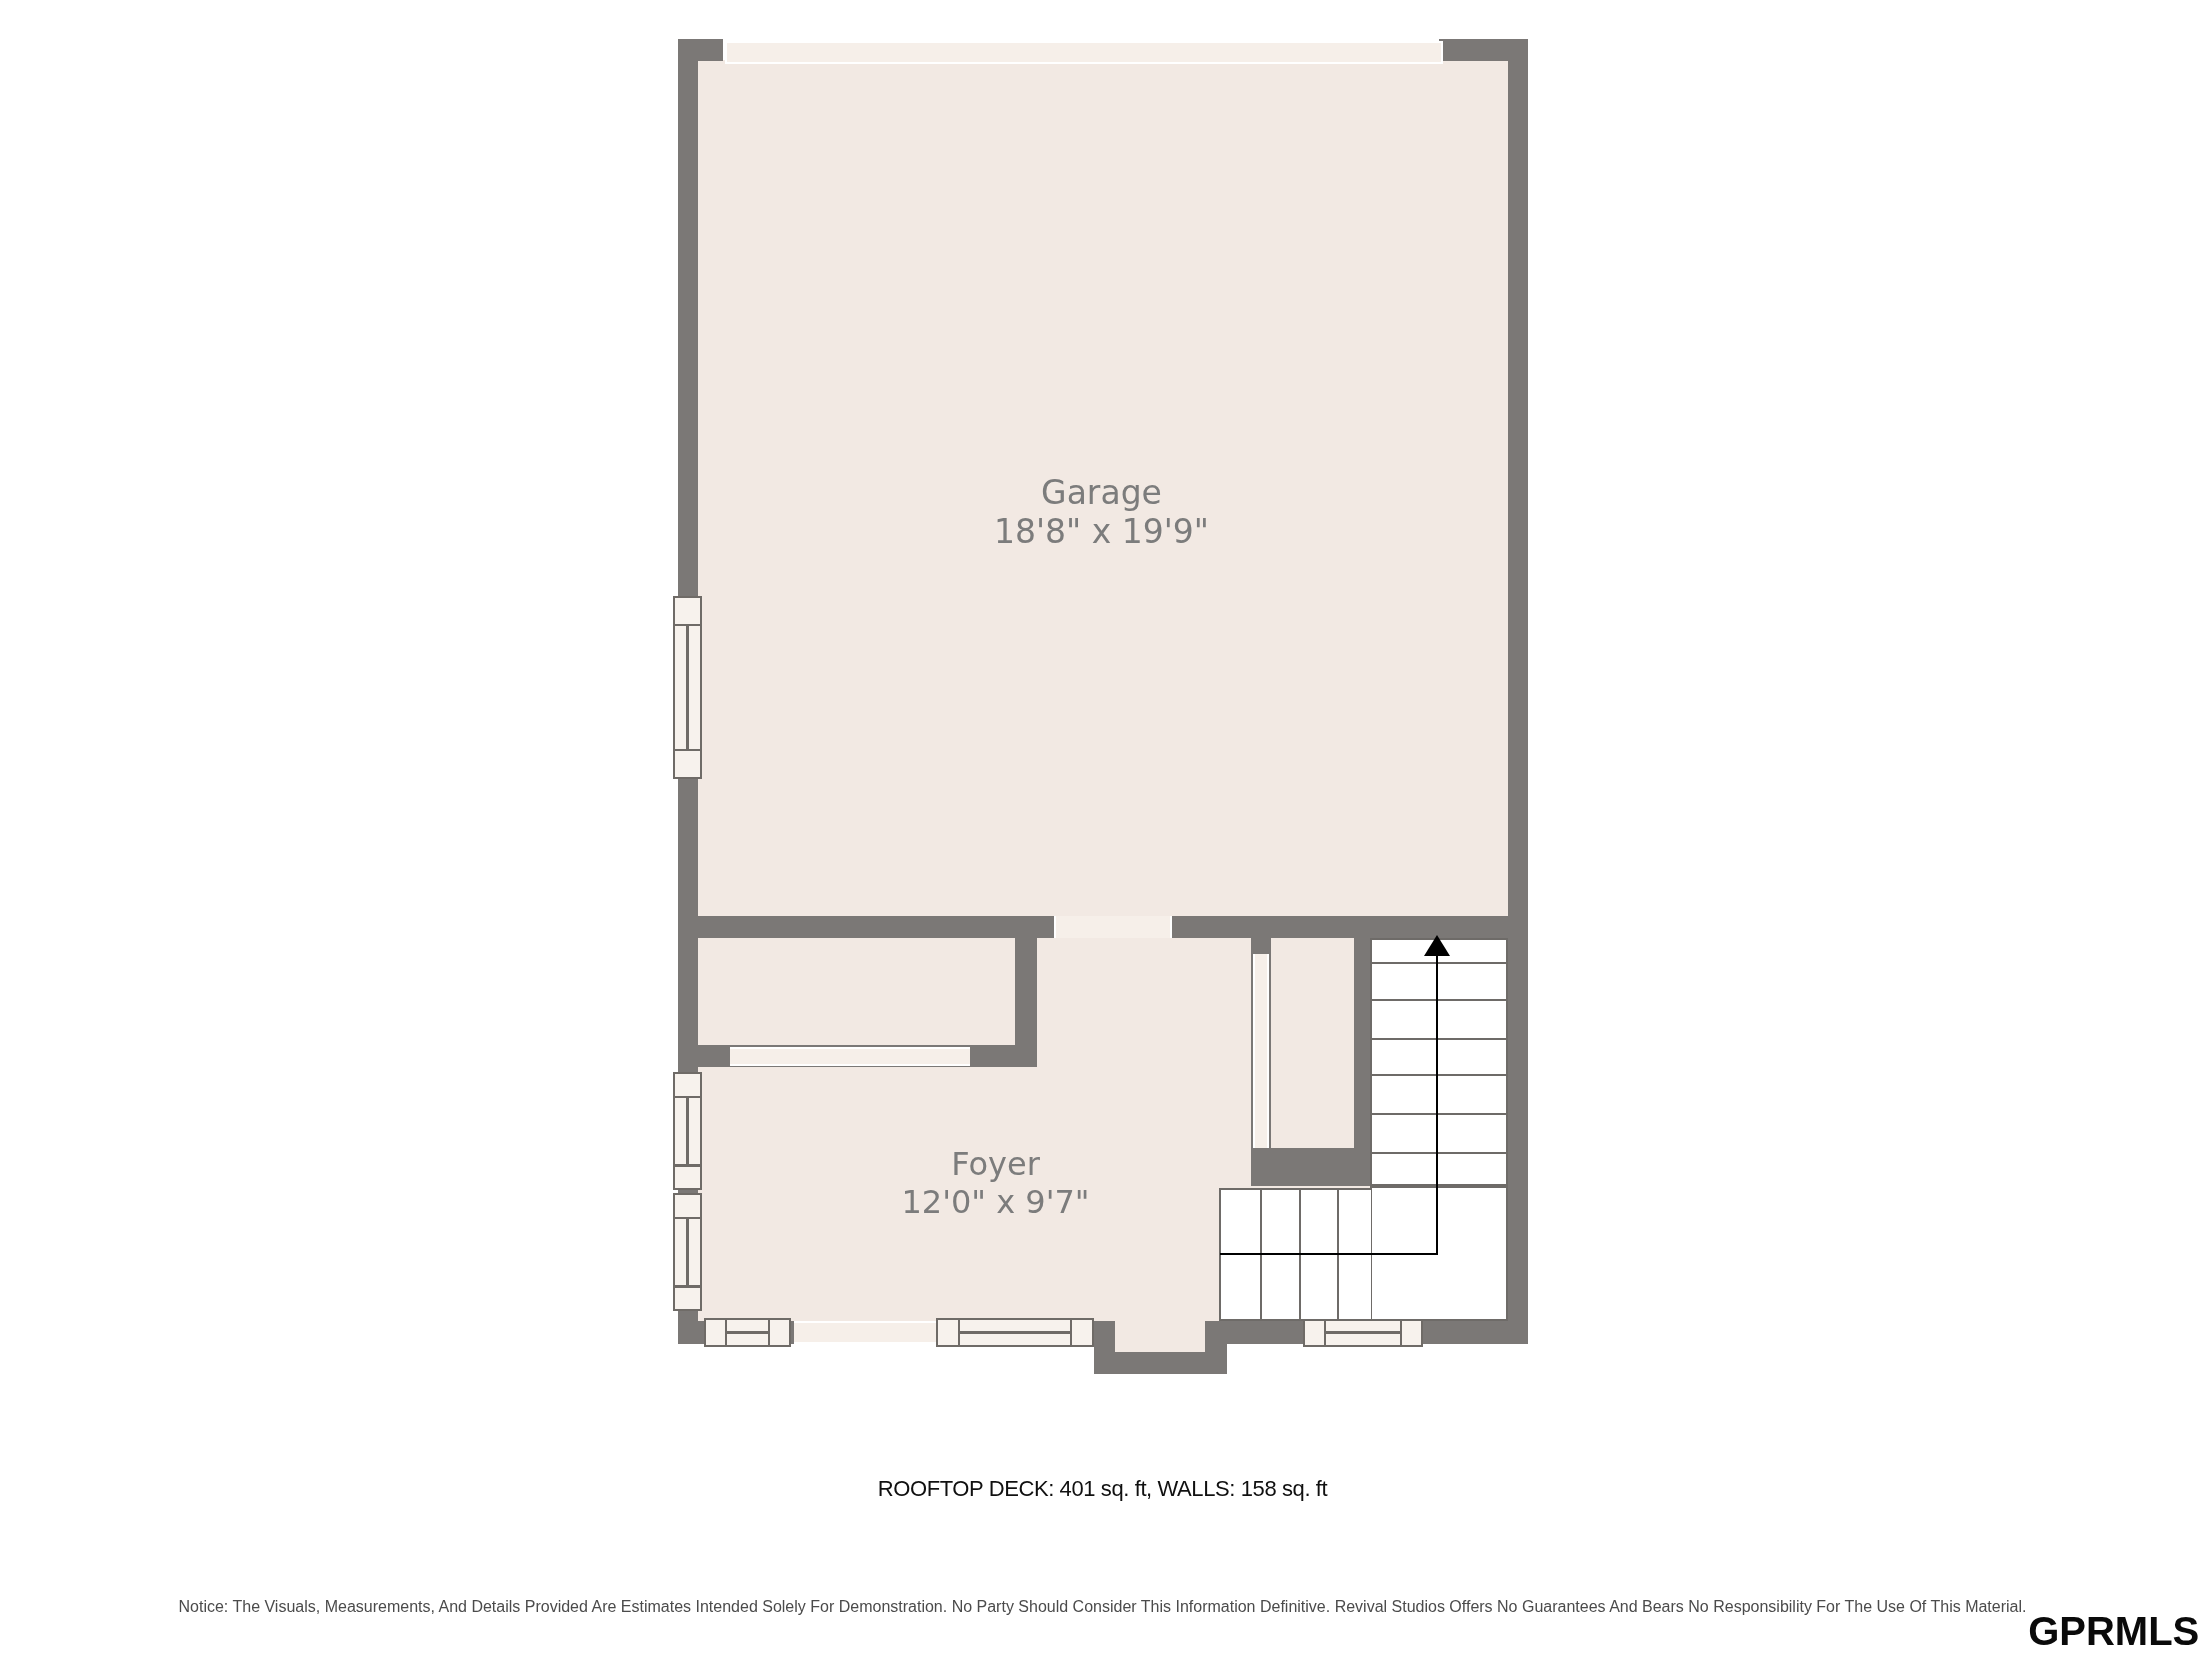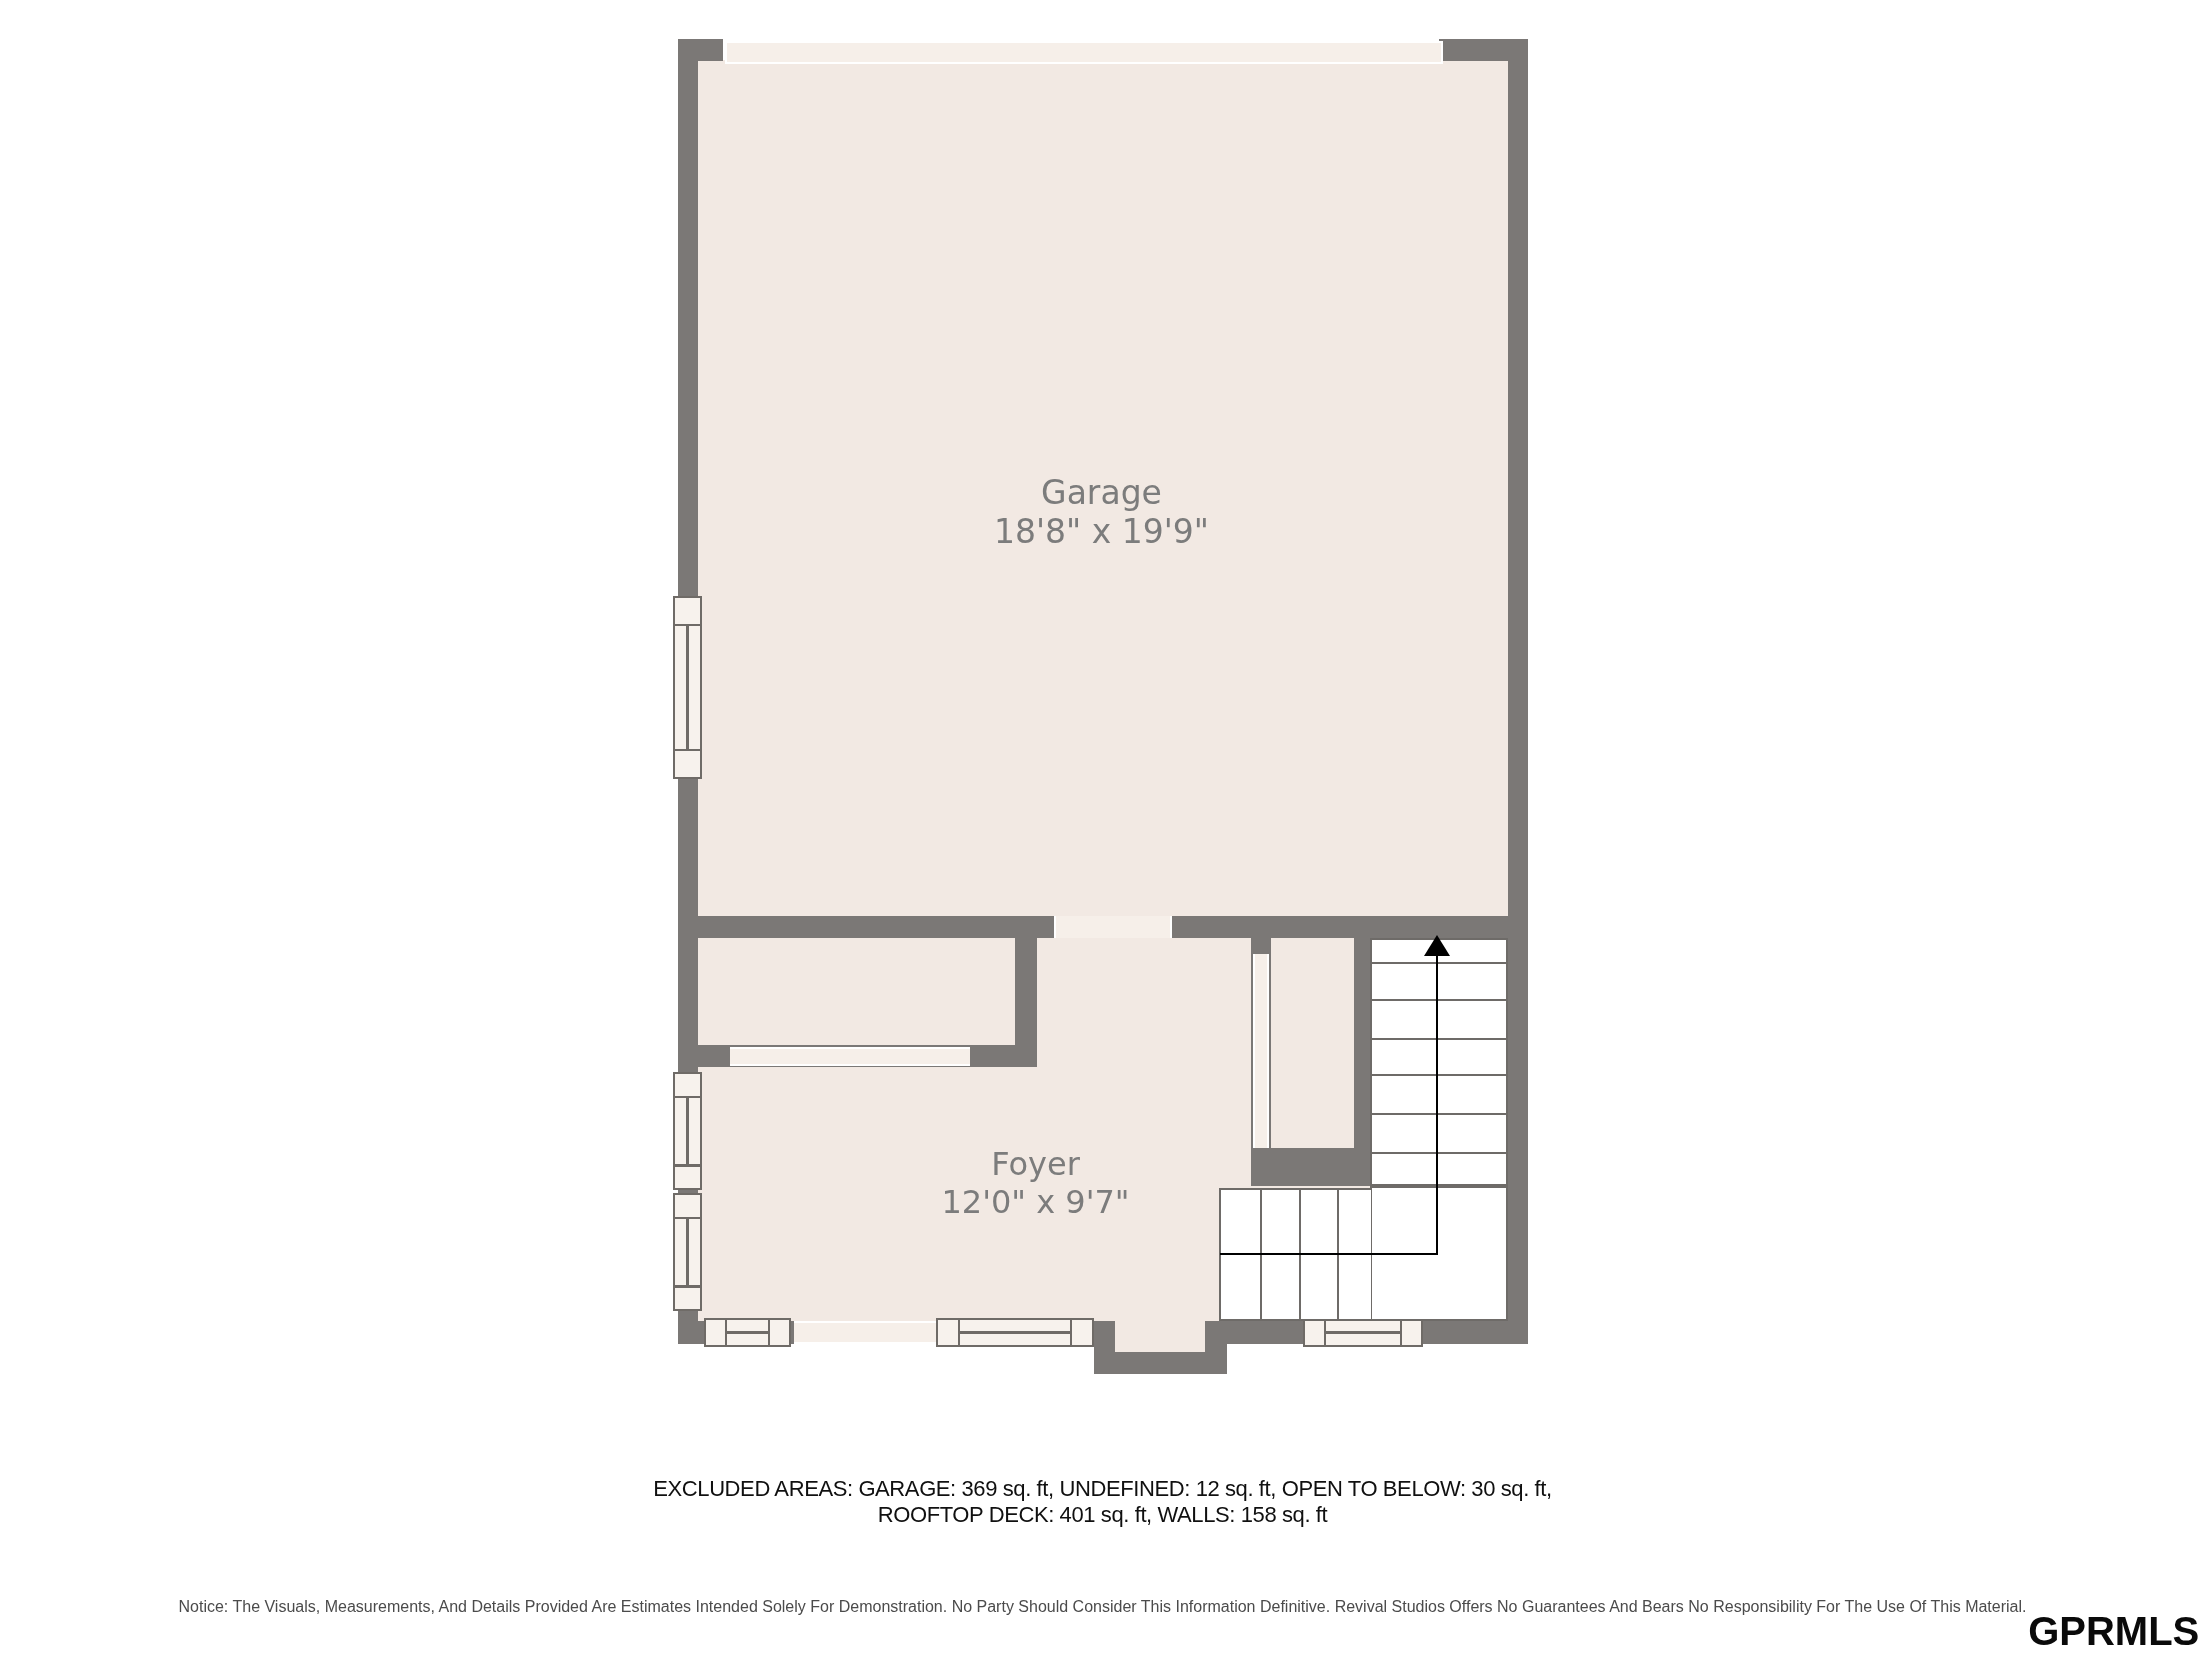--- a/index.html
+++ b/index.html
@@ -145,27 +145,26 @@
     <div class="tlV" style="left:116px;"></div>
   </div>
   <div class="dirline" style="left:1220px;top:1253px;width:218px;height:2.2px;"></div>
   <div class="dirline" style="left:1436px;top:955px;width:2.2px;height:300px;"></div>
   <div class="up-arrow" style="left:1424px;top:935px;"></div>
 
   <div class="room-label garage-label" style="left:886px;top:474px;">
     <span class="rname">Garage</span>
     <span class="rdims">18'8" x 19'9"</span>
   </div>
-  <div class="room-label foyer-label" style="left:820px;top:1146px;">
+  <div class="room-label foyer-label" style="left:780px;top:1146px;">
     <span class="rname">Foyer</span>
     <span class="rdims">12'0" x 9'7"</span>
   </div>
 </div>
 
 <div class="stats" style="top:1476px;">
-  <div>EXCLUDED AREAS: GARAGE: 369 sq. ft, UNDEFINED: 12 sq. ft, OPEN TO BELOW: 30 sq. ft,</div>
   <div>ROOFTOP DECK: 401 sq. ft, WALLS: 158 sq. ft</div>
 </div>
 
 <div class="notice">Notice: The Visuals, Measurements, And Details Provided Are Estimates Intended Solely For Demonstration. No Party Should Consider This Information Definitive. Revival Studios Offers No Guarantees And Bears No Responsibility For The Use Of This Material.</div>
 
 <div class="watermark">GPRMLS</div>
 
 
 </body></html>

